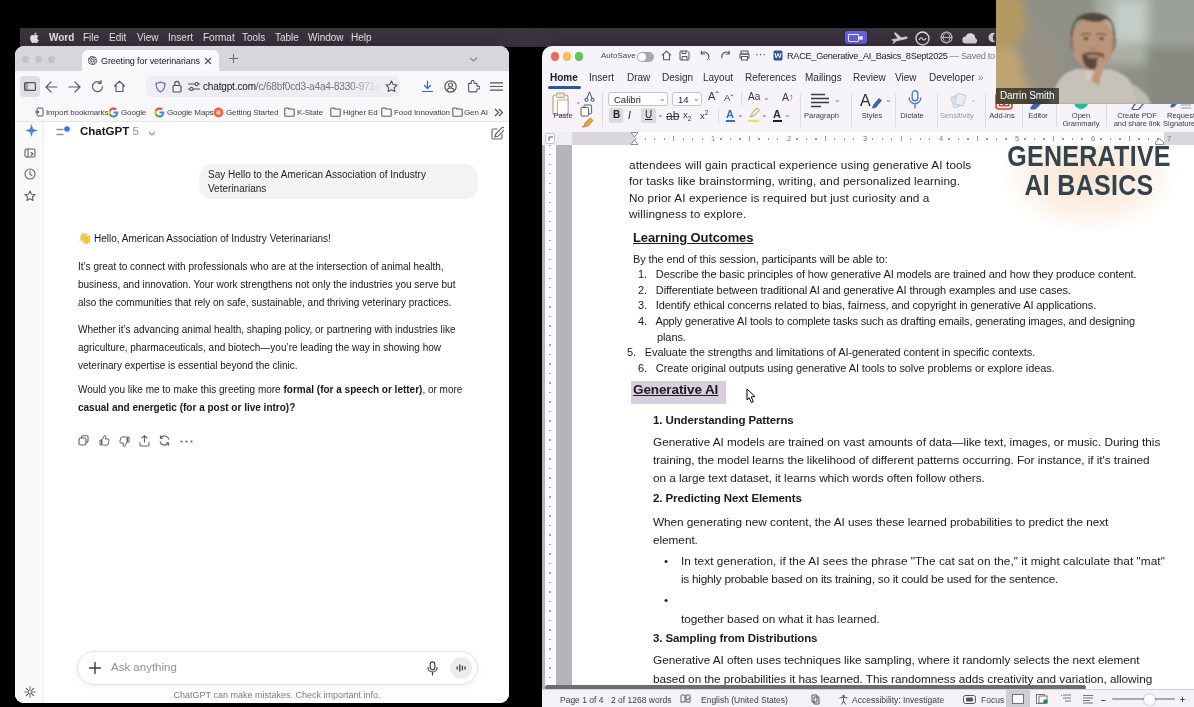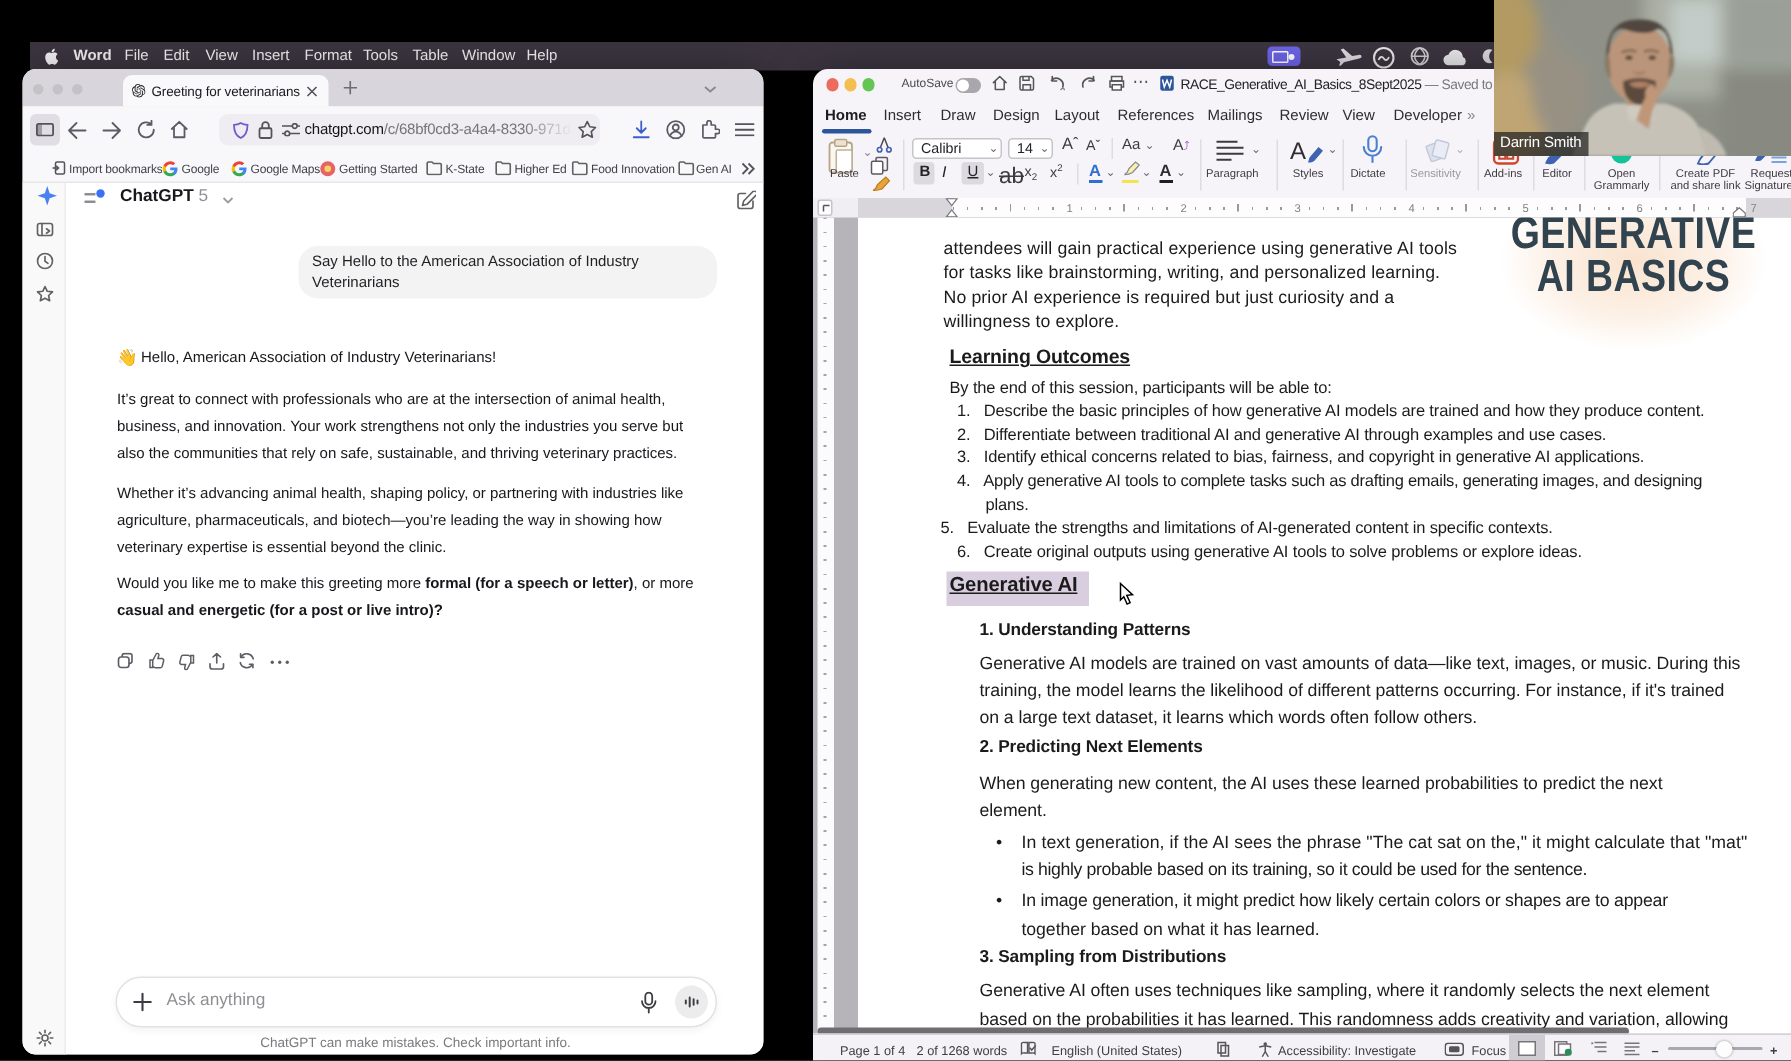--- a/index.html
+++ b/index.html
@@ -376,21 +376,21 @@
   <span class="abs" style="left:206px;top:2px;font-size:10px;color:#3b3a40">Aa <span style="font-size:8px;color:#707076">⌄</span></span>
   <span class="abs" style="left:240px;top:2px;font-size:10.5px;color:#3b3a40">A<span style="font-size:8px;color:#9b5bb5">⤴</span></span>
   <div class="abs" style="left:67px;top:19px;width:14px;height:14.5px;background:#dcdae0;border-radius:2.5px">
           <span class="abs" style="left:4px;top:1px;font-size:10px;font-weight:bold;color:#232227">B</span>
         </div>
   <span class="abs" style="left:86px;top:20px;font-size:10.5px;font-style:italic;color:#232227">I</span>
   <div class="abs" style="left:99px;top:19px;width:15px;height:14.5px;background:#dcdae0;border-radius:2.5px">
           <span class="abs" style="left:4px;top:1px;font-size:10px;color:#232227;text-decoration:underline">U</span>
         </div>
   <span class="abs" style="left:115px;top:21px;font-size:8px;color:#707076">⌄</span>
-  <span class="abs" style="left:124px;top:20px;font-size:15px;color:#3b3a40;text-decoration:line-through">ab</span>
+  <span class="abs" style="left:124px;top:20px;font-size:12px;color:#3b3a40;text-decoration:line-through">ab</span>
   <span class="abs" style="left:141px;top:20px;font-size:9.5px;color:#3b3a40">x<sub style="font-size:6.5px">2</sub></span>
   <span class="abs" style="left:158px;top:20px;font-size:9.5px;color:#3b3a40">x<sup style="font-size:6.5px">2</sup></span>
   <div class="rdiv" style="left:176px;height:14px;top:20px"></div>
   <span class="abs" style="left:184px;top:18.5px;font-size:11px;font-weight:bold;color:#2f6fd0">A</span>
         <div class="abs" style="left:184px;top:30.5px;width:9px;height:2.5px;background:#2f6fd0"></div>
   <span class="abs" style="left:195px;top:21px;font-size:8px;color:#707076">⌄</span>
   <svg class="abs" style="left:206px;top:18px" width="13" height="12" viewBox="0 0 13 12">
           <path d="M2 9c2-1 2-2 2.5-3.5L9 1l2.5 2L7 8C5.5 9 5 9.5 2 9.5z" fill="#f7f0b0" stroke="#8a888e" stroke-width=".8"></path>
         </svg>
         <div class="abs" style="left:206px;top:30.5px;width:11px;height:2.5px;background:#f3e34c"></div>
@@ -507,21 +507,20 @@
   <div class="dl dls" style="left:111px;top:289.6px">Generative AI models are trained on vast amounts of data—like text, images, or music. During this</div>
   <div class="dl dls" style="left:111px;top:325.6px">on a large text dataset, it learns which words often follow others.</div>
   <div class="dl dls" style="left:111px;top:307.6px">training, the model learns the likelihood of different patterns occurring. For instance, if it's trained</div>
   <div class="dl dlb" style="left:111px;top:346.7px;font-size:11.5px">2. Predicting Next Elements</div>
   <div class="dl dls" style="left:111px;top:369.6px">When generating new content, the AI uses these learned probabilities to predict the next</div>
   <div class="dl dls" style="left:111px;top:387.6px">element.</div>
   <div class="dl dls" style="left:122px;top:409.1px">•</div>
   <div class="dl dls" style="left:139px;top:409.1px;letter-spacing:0.05px">In text generation, if the AI sees the phrase "The cat sat on the," it might calculate that "mat"</div>
   <div class="dl dls" style="left:139px;top:427.1px;letter-spacing:-0.25px">is highly probable based on its training, so it could be used for the sentence.</div>
   <div class="dl dls" style="left:122px;top:447.6px">•</div>
-  <div class="dl dls" style="left:139px;top:447.6px;letter-spacing:-0.15px">In image generation, it might predict how likely certain colors or shapes are to appear</div>
   <div class="dl dls" style="left:139px;top:466.6px">together based on what it has learned.</div>
   <div class="dl dlb" style="left:111px;top:486.7px;font-size:11.5px">3. Sampling from Distributions</div>
   <div class="dl dls" style="left:111px;top:507.6px">Generative AI often uses techniques like sampling, where it randomly selects the next element</div>
   <div class="dl dls" style="left:111px;top:526.6px">based on the probabilities it has learned. This randomness adds creativity and variation, allowing</div>
  </div>
  <div class="abs" style="left:677.5px;top:99px;width:6.5px;height:544px;background:#f5f4f6"></div>
  <div class="abs" style="left:678px;top:133px;width:5.5px;height:87px;border-radius:3px;background:#7b797e"></div>
  <div class="abs" style="left:3px;top:638.5px;width:541px;height:5.5px;border-radius:3px;background:#6f6d72"></div>
 
  <div id="statusbar">

